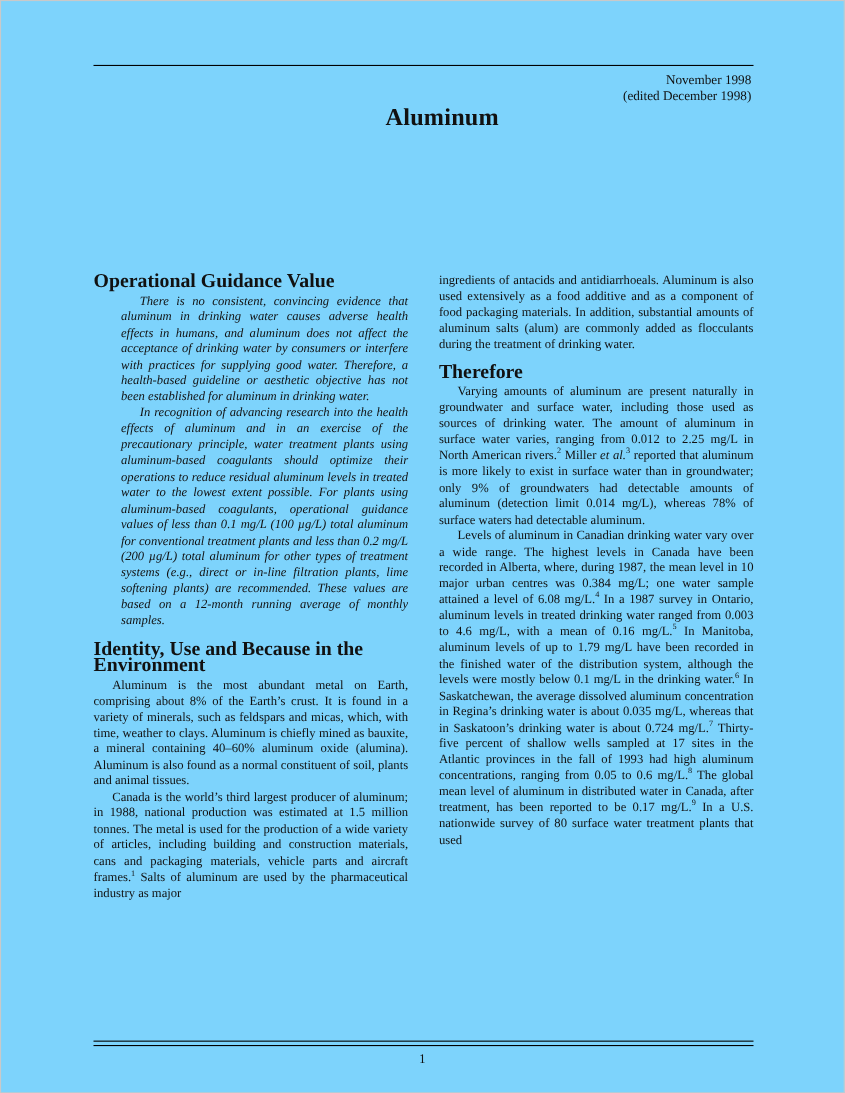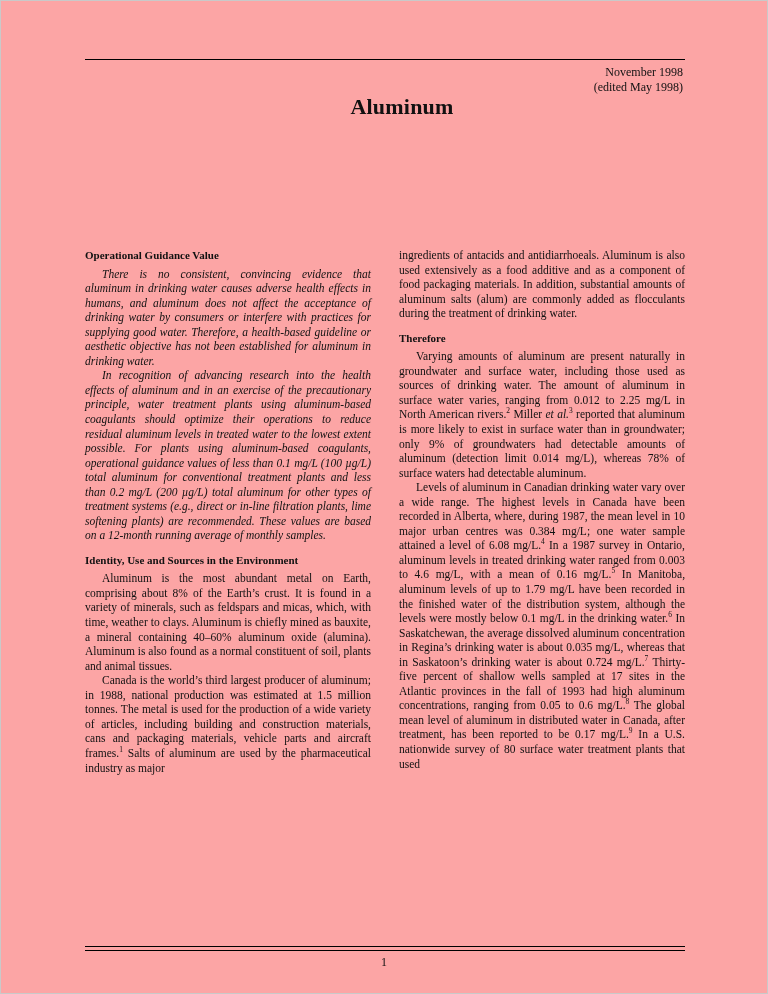--- a/index.html
+++ b/index.html
@@ -6,21 +6,21 @@
   html, body { margin: 0; padding: 0; }
   body {
     background: #ffffff;
     font-family: "Liberation Serif", "DejaVu Serif", serif;
     color: #111111;
   }
   .page {
     position: relative;
     width: 768px;
     height: 994px;
-    background: #fca5a5;
+    background: #7dd3fc;
     border: 1px solid #c9c9c9;
     overflow: hidden;
   }
   .top-rule {
     position: absolute;
     left: 84px;
     width: 600px;
     top: 58px;
     border-top: 1.6px solid #000000;
   }
@@ -52,30 +52,30 @@
     gap: 28px;
     align-items: flex-start;
   }
   .col {
     width: 286px;
     font-size: 11.5px;
     line-height: 14.55px;
     text-align: justify;
   }
   .sec-heading {
-    font-size: 11px;
+    font-size: 18px;
     line-height: 15.5px;
     font-weight: bold;
     margin: 10px 0 3px 0;
     text-align: left;
   }
   .col .sec-heading:first-child { margin-top: 0; }
   .para { margin: 0; }
   .para.indent { text-indent: 17px; }
-  .para.em { font-style: italic; }
+  .para.em { font-style: italic; margin-left: 25px; }
   sup {
     font-size: 0.65em;
     line-height: 0;
     vertical-align: super;
   }
   .bottom-rules {
     position: absolute;
     left: 84px;
     width: 600px;
     top: 945px;
@@ -93,31 +93,31 @@
 </style>
 </head>
 <body>
 
 <div class="page">
 
   <div class="top-rule"></div>
 
   <div class="date-block">
     <div>November 1998</div>
-    <div>(edited May 1998)</div>
+    <div>(edited December 1998)</div>
   </div>
 
   <div class="doc-title">Aluminum</div>
 
   <div class="columns">
     <div class="col">
         <h2 class="sec-heading">Operational Guidance Value</h2>
         <p class="para indent em"><span>There is no consistent, convincing evidence that aluminum in drinking water causes adverse health effects in humans, and aluminum does not affect the acceptance of drinking water by consumers or interfere with practices for supplying good water. Therefore, a health-based guideline or aesthetic objective has not been established for aluminum in drinking water.</span></p>
         <p class="para indent em"><span>In recognition of advancing research into the health effects of aluminum and in an exercise of the precautionary principle, water treatment plants using aluminum-based coagulants should optimize their operations to reduce residual aluminum levels in treated water to the lowest extent possible. For plants using aluminum-based coagulants, operational guidance values of less than 0.1 mg/L (100 µg/L) total aluminum for conventional treatment plants and less than 0.2 mg/L (200 µg/L) total aluminum for other types of treatment systems (e.g., direct or in-line filtration plants, lime softening plants) are recommended. These values are based on a 12-month running average of monthly samples.</span></p>
-        <h2 class="sec-heading">Identity, Use and Sources in the Environment</h2>
+        <h2 class="sec-heading">Identity, Use and Because in the Environment</h2>
         <p class="para indent"><span>Aluminum is the most abundant metal on Earth, comprising about 8% of the Earth’s crust. It is found in a variety of minerals, such as feldspars and micas, which, with time, weather to clays. Aluminum is chiefly mined as bauxite, a mineral containing 40–60% aluminum oxide (alumina). Aluminum is also found as a normal constituent of soil, plants and animal tissues.</span></p>
         <p class="para indent"><span>Canada is the world’s third largest producer of aluminum; in 1988, national production was estimated at 1.5 million tonnes. The metal is used for the production of a wide variety of articles, including building and construction materials, cans and packaging materials, vehicle parts and aircraft frames.</span><sup>1</sup><span> Salts of aluminum are used by the pharmaceutical industry as major</span></p>
       </div>
     <div class="col">
         <p class="para"><span>ingredients of antacids and antidiarrhoeals. Aluminum is also used extensively as a food additive and as a component of food packaging materials. In addition, substantial amounts of aluminum salts (alum) are commonly added as flocculants during the treatment of drinking water.</span></p>
         <h2 class="sec-heading">Therefore</h2>
         <p class="para indent"><span>Varying amounts of aluminum are present naturally in groundwater and surface water, including those used as sources of drinking water. The amount of aluminum in surface water varies, ranging from 0.012 to 2.25 mg/L in North American rivers.</span><sup>2</sup><span> Miller </span><span style="font-style: italic;">et al.</span><sup>3</sup><span> reported that aluminum is more likely to exist in surface water than in groundwater; only 9% of groundwaters had detectable amounts of aluminum (detection limit 0.014 mg/L), whereas 78% of surface waters had detectable aluminum.</span></p>
         <p class="para indent"><span>Levels of aluminum in Canadian drinking water vary over a wide range. The highest levels in Canada have been recorded in Alberta, where, during 1987, the mean level in 10 major urban centres was 0.384 mg/L; one water sample attained a level of 6.08 mg/L.</span><sup>4</sup><span> In a 1987 survey in Ontario, aluminum levels in treated drinking water ranged from 0.003 to 4.6 mg/L, with a mean of 0.16 mg/L.</span><sup>5</sup><span> In Manitoba, aluminum levels of up to 1.79 mg/L have been recorded in the finished water of the distribution system, although the levels were mostly below 0.1 mg/L in the drinking water.</span><sup>6</sup><span> In Saskatchewan, the average dissolved aluminum concentration in Regina’s drinking water is about 0.035 mg/L, whereas that in Saskatoon’s drinking water is about 0.724 mg/L.</span><sup>7</sup><span> Thirty-five percent of shallow wells sampled at 17 sites in the Atlantic provinces in the fall of 1993 had high aluminum concentrations, ranging from 0.05 to 0.6 mg/L.</span><sup>8</sup><span> The global mean level of aluminum in distributed water in Canada, after treatment, has been reported to be 0.17 mg/L.</span><sup>9</sup><span> In a U.S. nationwide survey of 80 surface water treatment plants that used</span></p>
       </div>
   </div>

